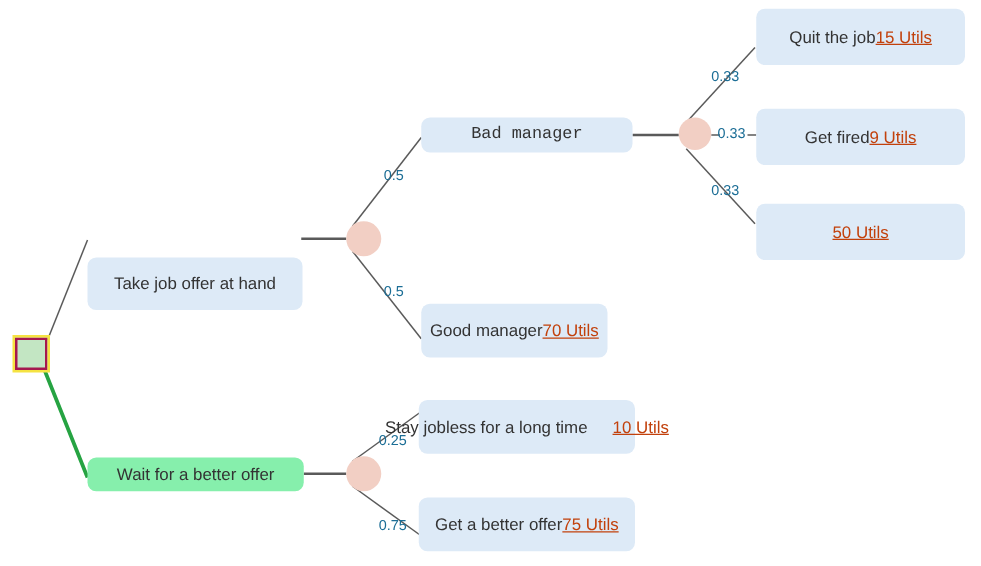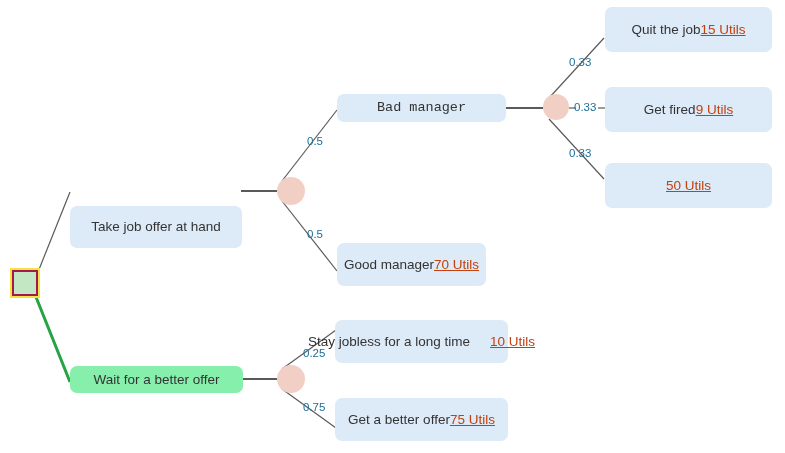--- a/index.html
+++ b/index.html
@@ -173,15 +173,15 @@
   <div class="prob" style="left:307px; top:229px;">0.5</div>
 
   <div class="prob" style="left:569px; top:57px;">0.33</div>
 
   <div class="prob" style="left:574px; top:102px;">0.33</div>
 
   <div class="prob" style="left:569px; top:148px;">0.33</div>
 
   <div class="prob" style="left:303px; top:348px;">0.25</div>
 
-  <div class="prob" style="left:303px; top:402px;">0.75</div>
+  <div class="prob" style="left:303px; top:416px;">0.75</div>
 
 </div>
 
 </body></html>

